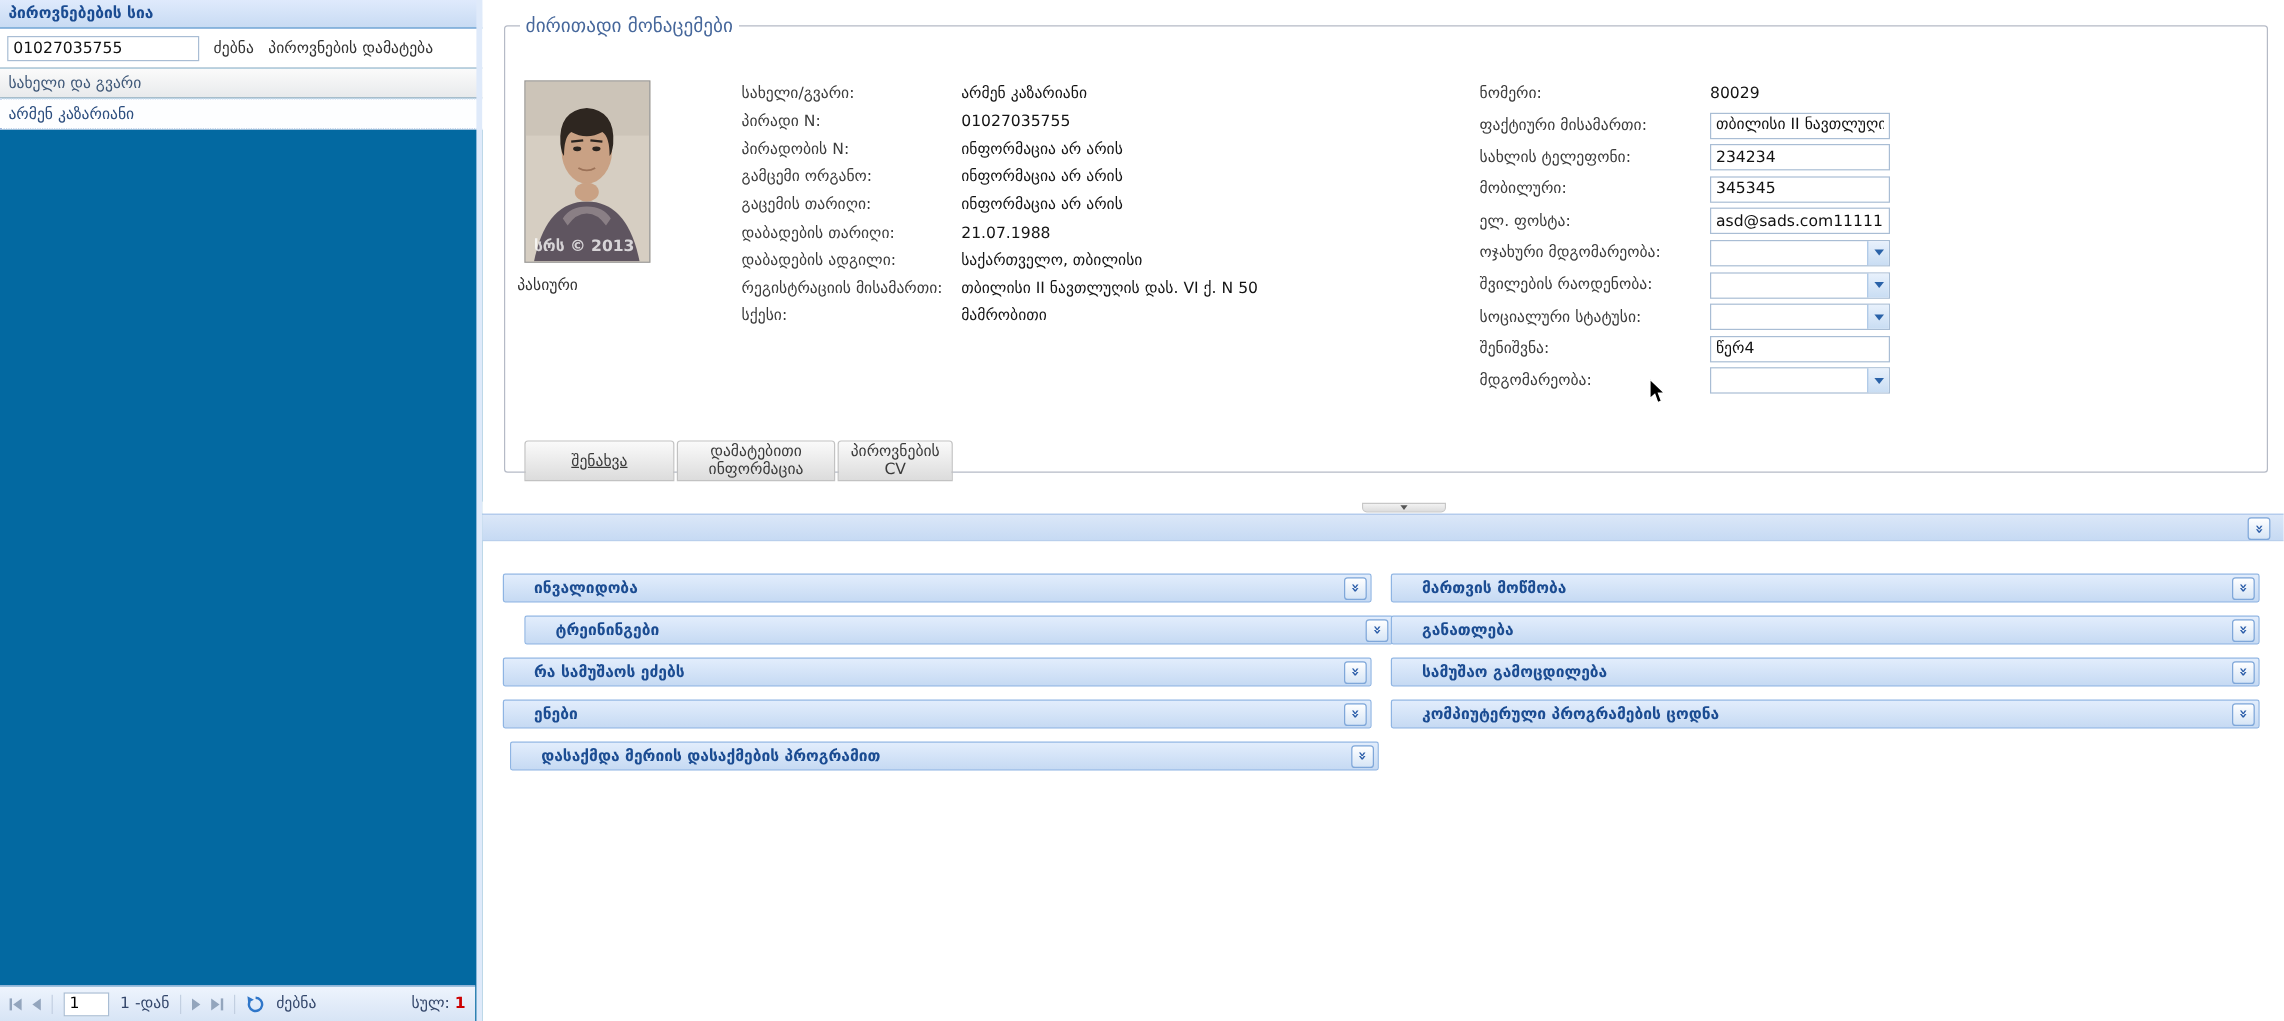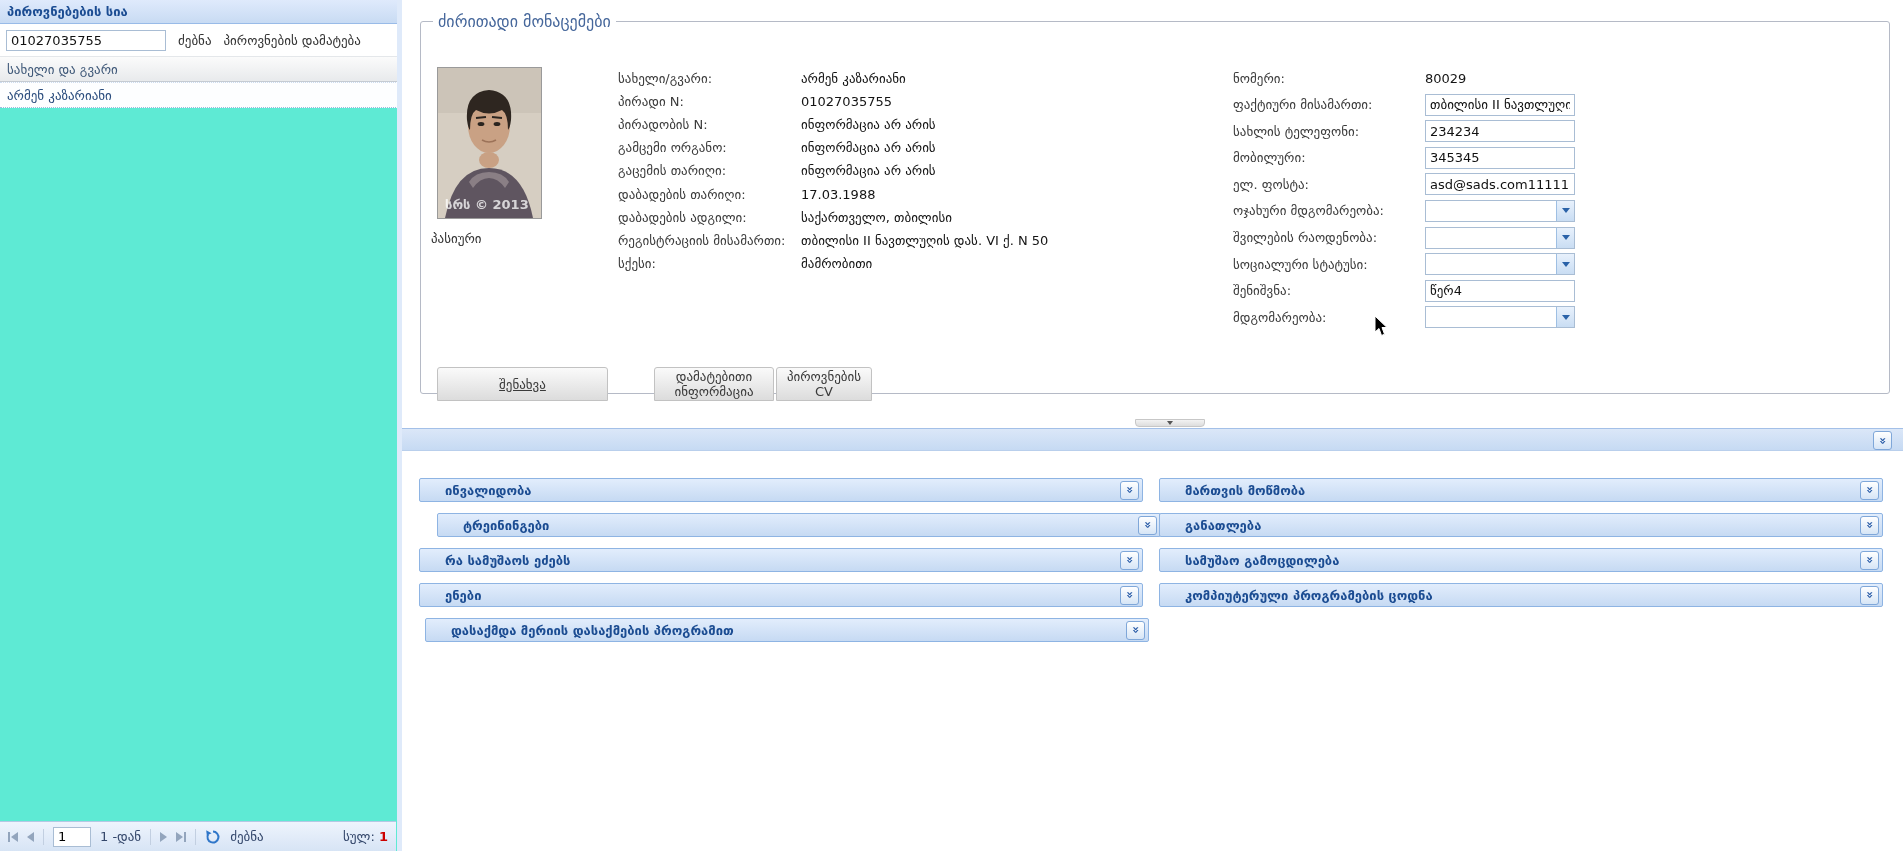--- a/index.html
+++ b/index.html
@@ -1,20 +1,20 @@
 <!DOCTYPE html>
 <html><head>
 <meta charset="utf-8">
 <style>
   * { margin:0; padding:0; box-sizing:border-box; }
   html,body { width:1903px; height:851px; overflow:hidden; background:#fff;
     font-family:"DejaVu Sans","Liberation Sans",sans-serif; font-size:13px; color:#222; }
 
   
-  .sidebar { position:absolute; left:0; top:0; width:445px; height:851px; background:#5eead4;
+  .sidebar { position:absolute; left:0; top:0; width:445px; height:851px; background:#0369a1;
     border-right:1px solid #99bbe8; }
   .vsplit { position:absolute; left:397px; top:0; width:5px; height:851px; background:#dfeafa; }
   .sidebar-header { height:24px; background:linear-gradient(#dfeafc,#c8dbf3);
     border-bottom:1px solid #99bbe8; display:flex; align-items:center; padding:0 4px 0 7px; }
   .sidebar-title { color:#1b4c92; font-weight:bold; font-size:13px; flex:1; }
   .tool-btn { width:20px; height:20px; border:1px solid #8cb2e3; border-radius:3px;
     background:linear-gradient(#ffffff,#d8e6f8); color:#2a5ca8; font-weight:bold;
     display:flex; align-items:center; justify-content:center; font-size:13px; cursor:pointer; }
   .search-row { height:32px; display:flex; align-items:center; gap:12px; padding:0 6px;
     background:#fff; }
@@ -189,21 +189,21 @@
         <div class="lrow">
           <div class="flabel">გამცემი ორგანო:</div>
           <div class="fvalue">ინფორმაცია არ არის</div>
         </div>
         <div class="lrow">
           <div class="flabel">გაცემის თარიღი:</div>
           <div class="fvalue">ინფორმაცია არ არის</div>
         </div>
         <div class="lrow">
           <div class="flabel">დაბადების თარიღი:</div>
-          <div class="fvalue">17.03.1988</div>
+          <div class="fvalue">21.07.1988</div>
         </div>
         <div class="lrow">
           <div class="flabel">დაბადების ადგილი:</div>
           <div class="fvalue">საქართველო, თბილისი</div>
         </div>
         <div class="lrow">
           <div class="flabel">რეგისტრაციის მისამართი:</div>
           <div class="fvalue">თბილისი II ნავთლუღის დას. VI ქ. N 50</div>
         </div>
         <div class="lrow">
@@ -264,22 +264,22 @@
           <div class="rlabel">მდგომარეობა:</div>
           <div class="sel">
             <div class="sel-trigger">
               <span class="sel-arrow"></span>
             </div>
           </div>
         </div>
       </div>
 
     <div class="btn-row" id="btn-row">
-        <button class="form-btn" style="width: 171px; text-decoration: underline;">შენახვა</button>
-        <button class="form-btn" style="width: 120px; margin-left: 44px;">დამატებითი ინფორმაცია</button>
+        <button class="form-btn" style="width: 125px; text-decoration: underline;">შენახვა</button>
+        <button class="form-btn" style="width: 132px;">დამატებითი ინფორმაცია</button>
         <button class="form-btn" style="width: 96px;">პიროვნების CV</button>
       </div>
   </fieldset>
 
   <span class="cursor">
     <svg width="14" height="21" viewBox="0 0 14 21">
       <polygon points="1,0 1,16 5,12.5 7.5,19.5 10.5,18.2 8,11.5 13,11.5" fill="#000" stroke="#fff" stroke-width="1"></polygon>
     </svg>
   </span>
 </div>

